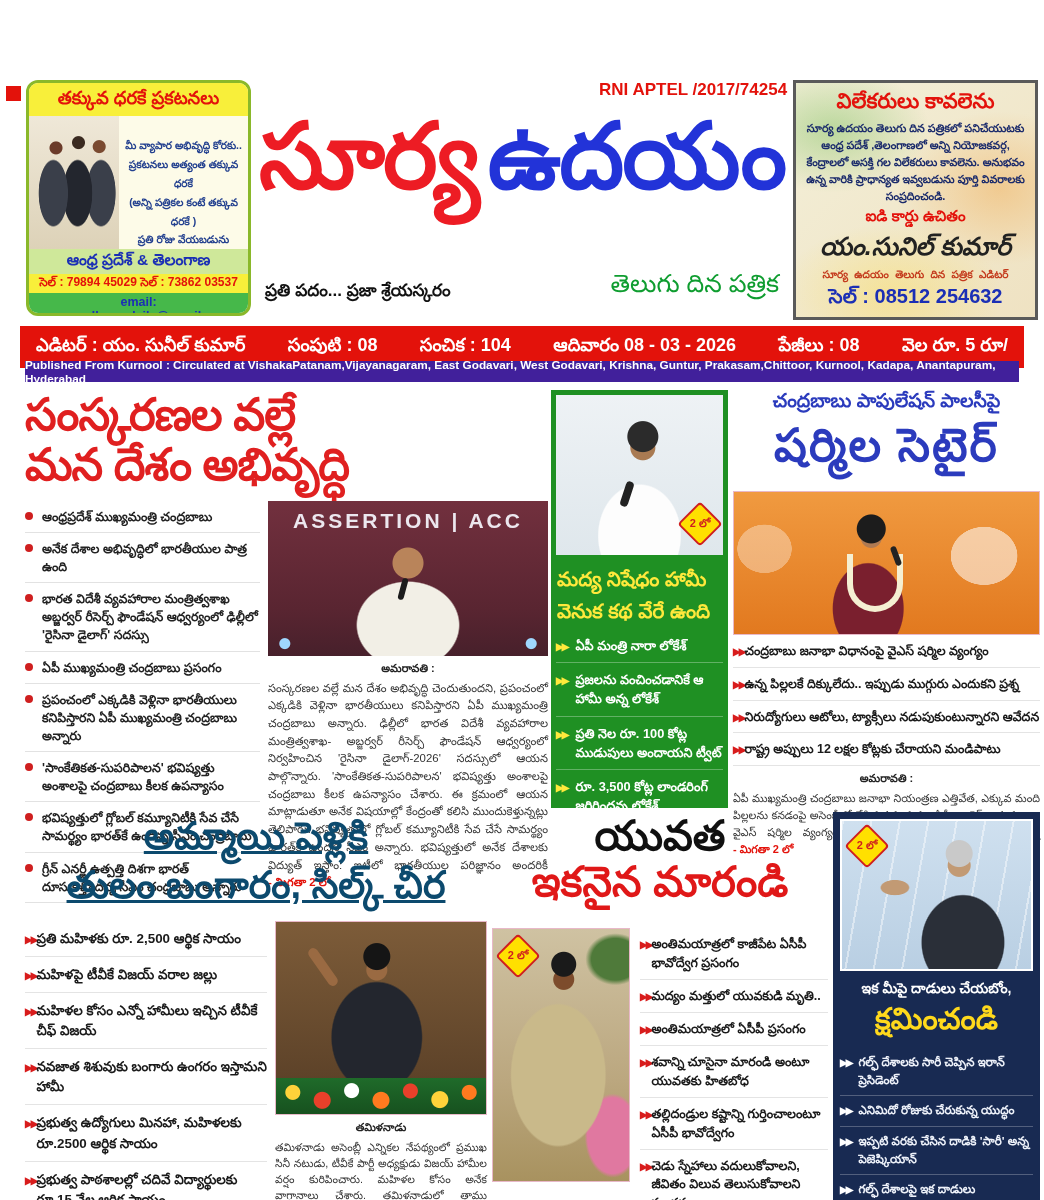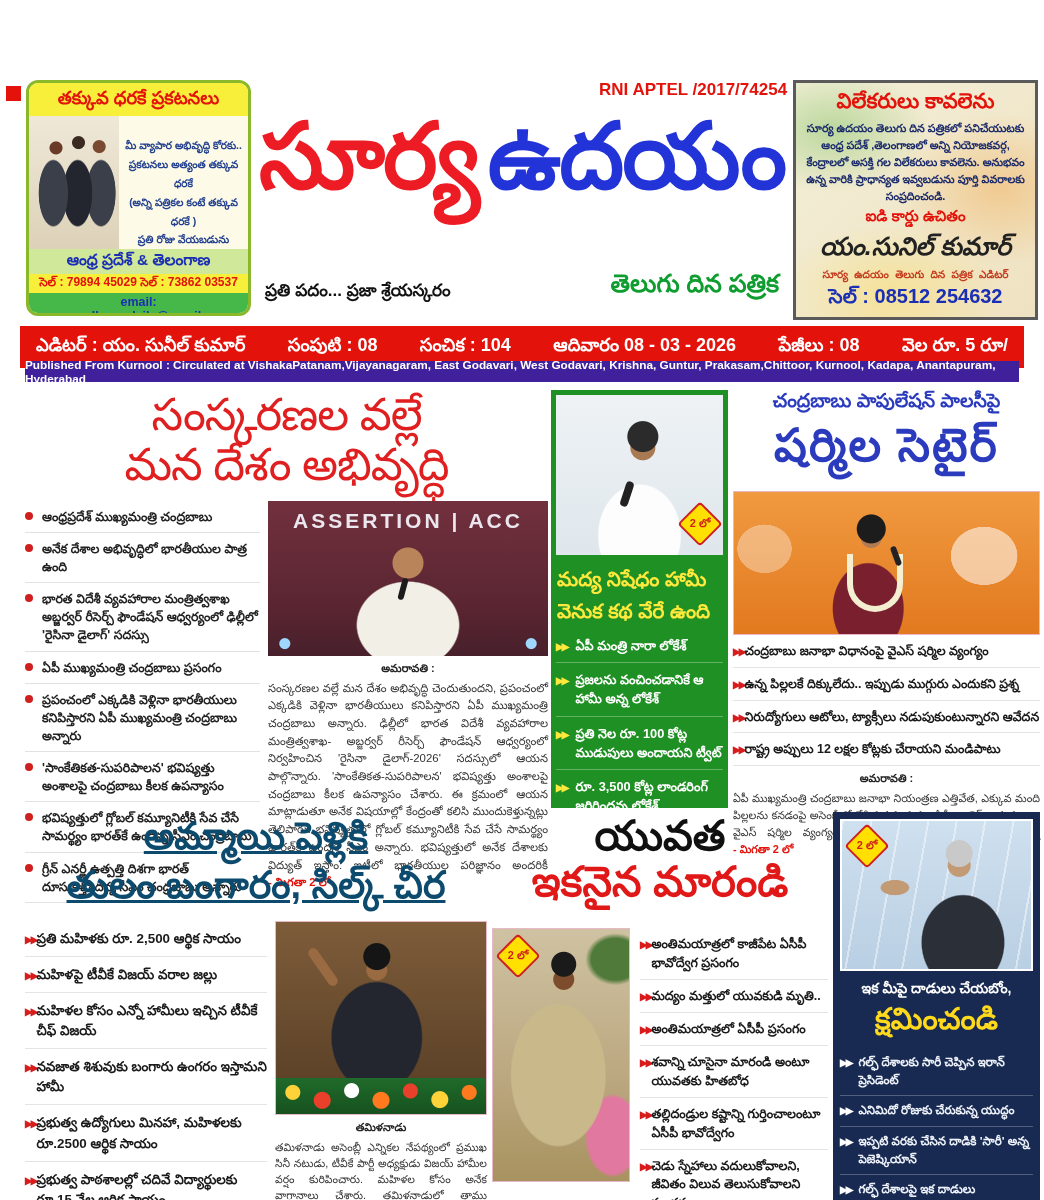--- a/index.html
+++ b/index.html
@@ -30,21 +30,21 @@
   .ad-email{background:#46b84a;color:#1b2fb5;font-weight:800;font-size:12.5px;text-align:center;padding:2px 0;}
 
   .masthead{flex:1;position:relative;padding:0 8px;}
   .rni{position:absolute;top:0;right:6px;color:#e3120b;font-weight:800;font-size:17px;}
   .mast-title{text-align:center;margin-top:30px;font-weight:800;letter-spacing:-2px;line-height:1;}
   .t-red{color:#ed1c24;font-size:92px;}
   .t-blue{color:#2233d8;font-size:92px;margin-left:10px;}
   .mast-bottom{position:absolute;bottom:16px;left:14px;right:14px;display:flex;
                justify-content:space-between;align-items:flex-end;gap:12px;}
   .tagline{color:#111;font-weight:700;font-size:17px;}
-  .subtitle{color:#0f9d30;font-weight:700;font-size:25px;margin-top:26px;}
+  .subtitle{color:#0f9d30;font-weight:400;font-size:25px;margin-top:26px;}
 
   .ad-right{width:250px;height:240px;border:3px solid #5a5a5a;box-sizing:border-box;
             background:
               radial-gradient(ellipse 140px 90px at 15% 20%, rgba(120,190,90,.45), transparent 70%),
               radial-gradient(ellipse 150px 110px at 85% 45%, rgba(240,160,60,.40), transparent 70%),
               radial-gradient(ellipse 160px 100px at 40% 90%, rgba(250,220,90,.45), transparent 70%),
               linear-gradient(135deg,#f3efd8,#efe2c2);
             padding:6px 7px;text-align:center;display:flex;flex-direction:column;gap:2px;}
   .ar-head{color:#e3120b;font-weight:800;font-size:21px;}
   .ar-body{color:#1a2a6b;font-weight:700;font-size:11px;line-height:1.55;}
@@ -70,21 +70,21 @@
   .dateline{text-align:center;font-weight:800;font-size:11px;margin-top:6px;color:#222;}
   .body-text{font-size:11.4px;line-height:1.55;color:#333;text-align:justify;margin-top:3px;font-weight:500;}
   .cont{color:#e3120b;font-weight:800;white-space:nowrap;}
   .badge{position:absolute;width:42px;height:42px;z-index:3;}
   .bsq{position:absolute;inset:5px;background:#ffe000;border:2px solid #cf1f1f;transform:rotate(45deg);border-radius:4px;}
   .btx{position:absolute;inset:0;display:flex;align-items:center;justify-content:center;
        color:#cf1f1f;font-weight:800;font-size:11px;}
 
   
   .col-main{position:absolute;left:25px;top:390px;width:523px;}
-  .h-main{color:#e02020;font-weight:400;text-align:center;font-size:45px;line-height:1.12;letter-spacing:-1px;}
+  .h-main{color:#e02020;font-weight:700;text-align:left;font-size:45px;line-height:1.12;letter-spacing:-1px;}
   .main-flex{display:flex;margin-top:10px;}
   .main-bullets{width:235px;}
   .main-right{flex:1;margin-left:8px;}
   .photo-main{height:155px;position:relative;background:
      radial-gradient(circle at 50% 40%, #b9845a 0 15px, transparent 16px),
      radial-gradient(ellipse 52px 44px at 50% 80%, #f2efe6 0 97%, transparent 100%),
      radial-gradient(circle at 6% 92%, #9fd8ff 0 5px, transparent 6px),
      radial-gradient(circle at 94% 92%, #9fd8ff 0 5px, transparent 6px),
      linear-gradient(180deg,#72303e 0%,#592531 70%,#47202b 100%);}
   .backdrop-text{position:absolute;top:8px;left:0;right:0;text-align:center;color:#ece7ee;

